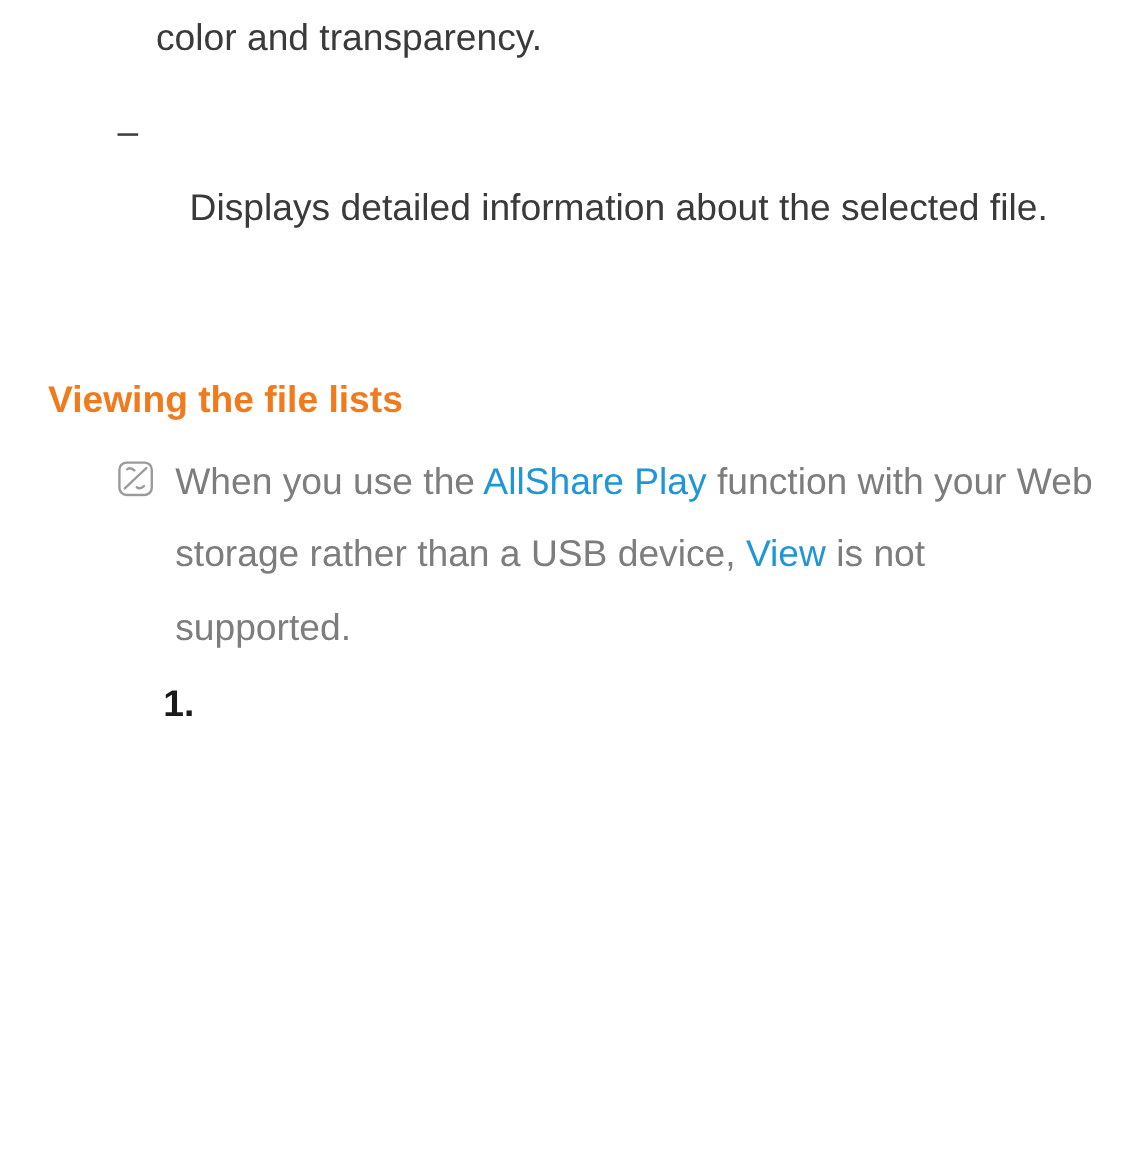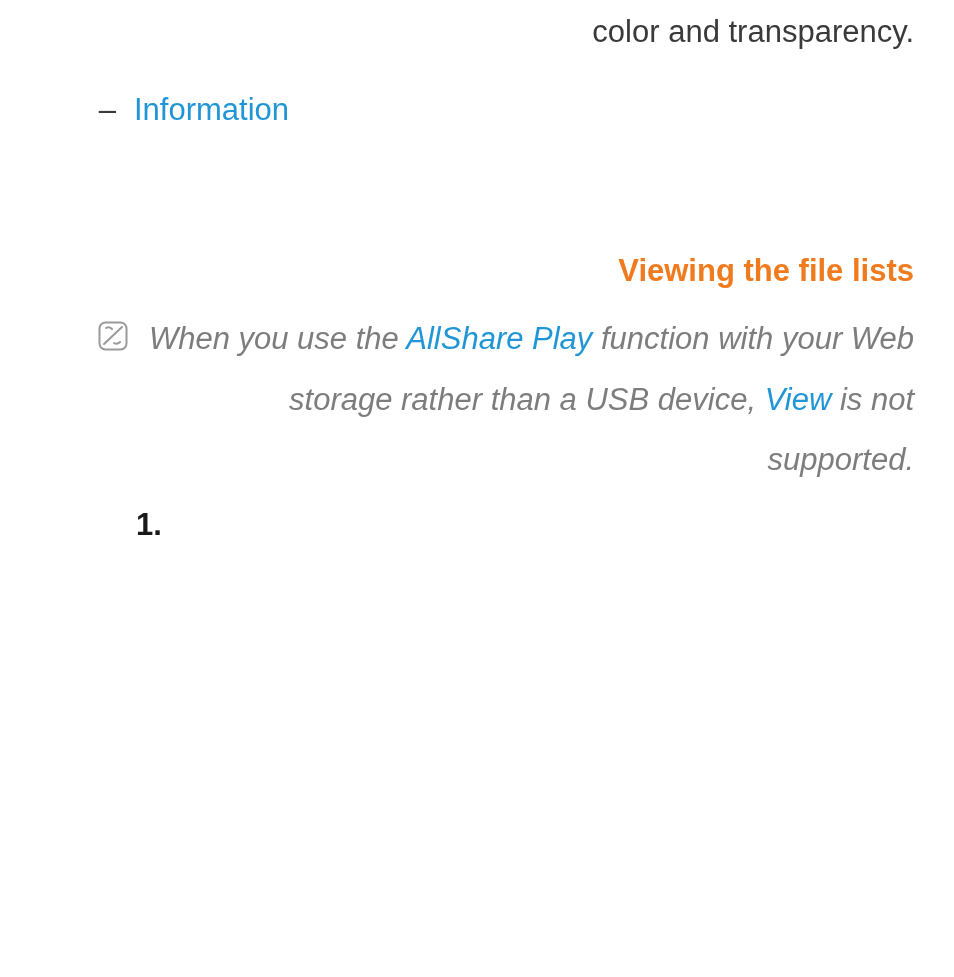--- a/index.html
+++ b/index.html
@@ -10,39 +10,38 @@
     background: #ffffff;
     font-family: Arial, Helvetica, sans-serif;
     color: #3a3a3a;
     font-size: 31px;
     line-height: 1.95;
     overflow: hidden;
   }
   .page {
     padding: 0 40px 0 40px;
     box-sizing: border-box;
-    text-align: right;
   }
   .indent-2 { padding-left: 90px; }
   .indent-2b { padding-left: 118px; }
   .indent-note { }
   .dash-row {
     display: flex;
     align-items: baseline;
     padding-left: 58px;
     margin-top: 18px;
   }
   .dash {
     color: #3a3a3a;
     font-weight: 400;
     margin-right: 18px;
     min-width: 18px;
   }
   .blue { color: #2196d6; }
-  .gray { color: #7d7d7d; font-style: italic; }
+  .gray { color: #7d7d7d; }
   .orange {
     color: #f07b1e;
     font-weight: 700;
     margin-top: 100px;
     margin-bottom: 4px;
     padding-left: 0;
   }
   .note-block {
     display: flex;
     align-items: flex-start;
@@ -89,23 +88,23 @@
 </style>
 </head>
 <body>
 
 <div class="page">
 
   <div class="indent-2 para">color and transparency.</div>
 
   <div class="dash-row">
     <span class="dash">–</span>
-    <span class="blue">Information</span>
   </div>
 
+  <div class="indent-2b para">Displays detailed information about the selected file.</div>
 
   <div class="orange">Viewing the file lists</div>
 
   <div class="note-block">
     <span class="note-icon">
       <svg class="note-svg" width="30" height="30" viewBox="0 0 30 30">
         <rect x="1.5" y="1.5" width="27" height="27" rx="6" ry="6" fill="none" stroke="#9a9a9a" stroke-width="2"></rect>
         <path d="M6 23 L24 6" stroke="#9a9a9a" stroke-width="2" stroke-linecap="round"></path>
         <path d="M8 7 Q11 5 14 8" fill="none" stroke="#9a9a9a" stroke-width="2" stroke-linecap="round"></path>
         <path d="M16 22 Q19 24 22 21" fill="none" stroke="#9a9a9a" stroke-width="2" stroke-linecap="round"></path>

